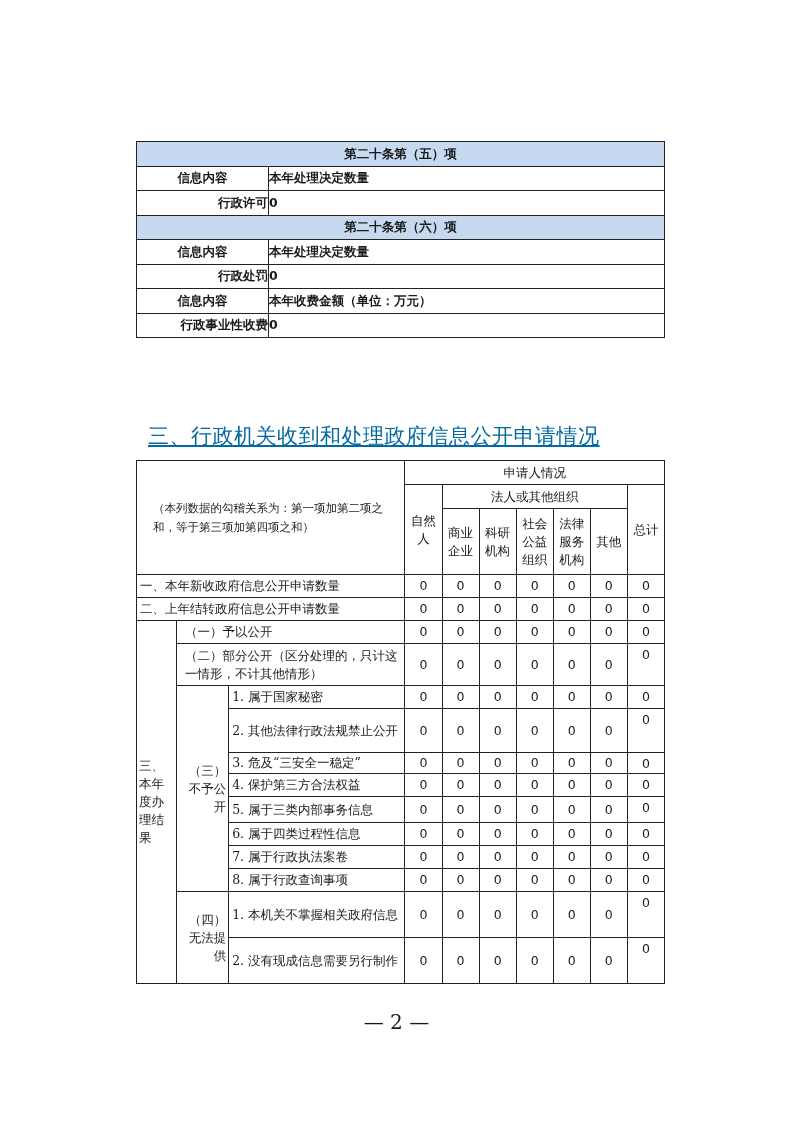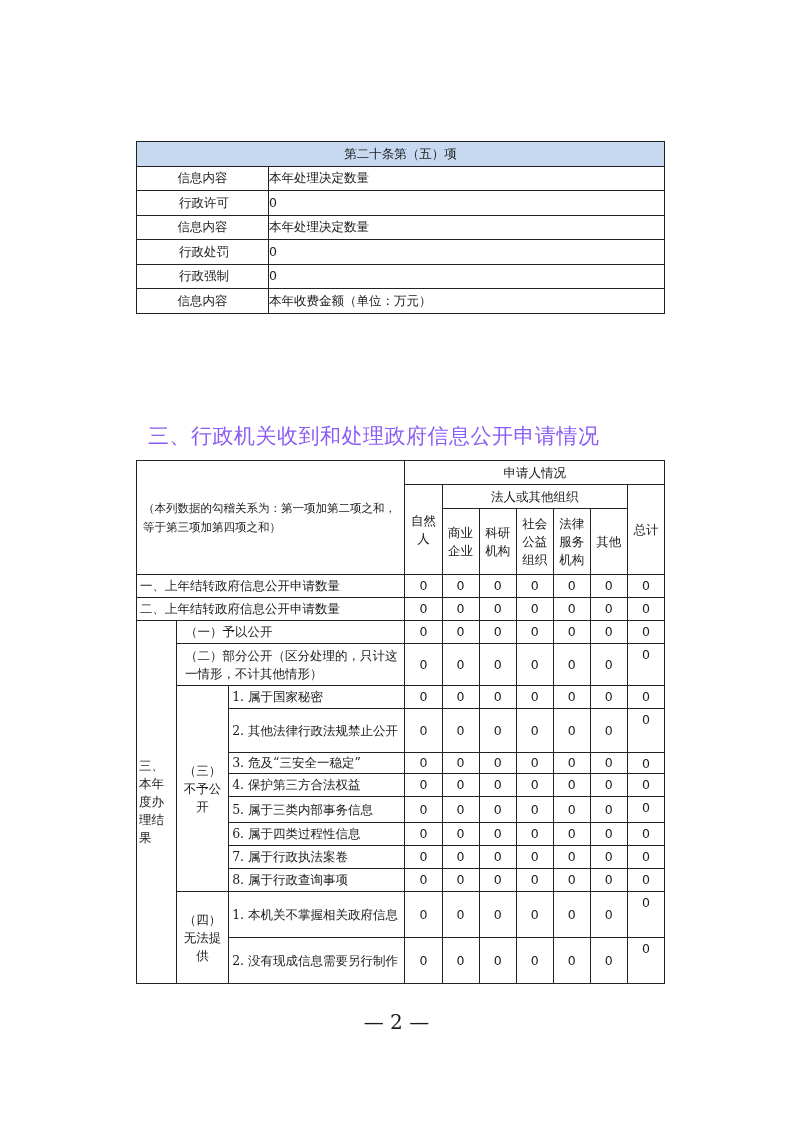--- a/index.html
+++ b/index.html
@@ -4,37 +4,37 @@
 <style>
   html, body { margin: 0; padding: 0; background: #ffffff; }
   body { width: 793px; height: 1122px; position: relative; overflow: hidden;
          font-family: "DejaVu Serif", "Liberation Serif", serif; color: #1a1a1a; }
   table { border-collapse: collapse; table-layout: fixed; position: absolute; }
   td { border: 1.3px solid #222; padding: 0; font-size: 12.5px; line-height: 18px; overflow: hidden; }
   .num { font-family: "DejaVu Sans", "Liberation Sans", sans-serif; font-size: 12.5px; }
 
   
   #t1 { left: 136px; top: 141px; width: 528px; }
-  #t1 td { height: 23.5px; }
+  #t1 td { height: 23.5px; font-weight: bold; }
   #t1 td.sec { background: #c6d9f0; text-align: center; }
   #t1 td.lab-c { text-align: center; }
-  #t1 td.lab-l { text-align: center; padding-left: 3px; }
+  #t1 td.lab-l { text-align: right; padding-left: 3px; }
   #t1 td.val { }
 
   #sec-title { position: absolute; left: 148px; top: 422px; font-family: "DejaVu Sans", "Liberation Sans", sans-serif;
-               font-size: 21px; letter-spacing: 0.5px; color: #8b5cf6; margin: 0; font-weight: normal; }
+               font-size: 21px; letter-spacing: 0.5px; color: #0369a1; margin: 0; font-weight: normal; text-decoration: underline; }
 
   
   #t2 { left: 136px; top: 460px; width: 529px; }
   #t2 td { text-align: center; vertical-align: middle; }
   #t2 td.l { text-align: left; padding-left: 3px; }
-  #t2 td.note { text-align: left; padding-left: 6px; font-size: 11.5px; line-height: 19px; vertical-align: middle; }
+  #t2 td.note { text-align: left; padding-left: 16px; font-size: 11.5px; line-height: 19px; vertical-align: middle; }
   #t2 td.tot { vertical-align: top; padding-top: 2px; }
   #t2 td.tl { text-align: left; vertical-align: top; padding: 0 2px; margin-top: 8px; }
-  #t2 td.mid { text-align: center; vertical-align: middle; padding: 0 2px; }
+  #t2 td.mid { text-align: right; vertical-align: middle; padding: 0 2px; }
 
   #pagenum { position: absolute; left: 0; width: 793px; top: 1010px; text-align: center;
              font-size: 20px; font-family: "DejaVu Serif", "Liberation Serif", serif; }
 </style>
 </head>
 <body>
 
 <table id="t1">
   <colgroup>
       <col style="width:132px">
@@ -46,34 +46,37 @@
       </tr>
   <tr>
     <td class="lab-c">信息内容</td>
     <td class="val">本年处理决定数量</td>
   </tr>
   <tr>
     <td class="lab-l">行政许可</td>
     <td class="val num">0</td>
   </tr>
   <tr>
+        <td class="sec" colspan="2">第二十条第（六）项</td>
+      </tr>
+  <tr>
     <td class="lab-c">信息内容</td>
     <td class="val">本年处理决定数量</td>
   </tr>
   <tr>
     <td class="lab-l">行政处罚</td>
     <td class="val num">0</td>
   </tr>
   <tr>
-    <td class="lab-l">行政强制</td>
-    <td class="val num">0</td>
-  </tr>
-  <tr>
     <td class="lab-c">信息内容</td>
     <td class="val">本年收费金额（单位：万元）</td>
+  </tr>
+  <tr>
+    <td class="lab-l">行政事业性收费</td>
+    <td class="val num">0</td>
   </tr>
 </tbody>
   </table>
 
 <h2 id="sec-title">三、行政机关收到和处理政府信息公开申请情况</h2>
 
 <table id="t2">
   <colgroup>
     <col style="width:40px">
       <col style="width:52px">
@@ -98,21 +101,21 @@
   </tr>
   <tr style="height:66px">
     <td>商业企业</td>
     <td>科研机构</td>
     <td>社会公益组织</td>
     <td>法律服务机构</td>
     <td>其他</td>
   </tr>
 
   <tr style="height:23px">
-    <td class="l" colspan="3">一、上年结转政府信息公开申请数量</td>
+    <td class="l" colspan="3">一、本年新收政府信息公开申请数量</td>
   <td class="num">0</td>
         <td class="num">0</td>
         <td class="num">0</td>
         <td class="num">0</td>
         <td class="num">0</td>
         <td class="num">0</td>
         <td class="num tot">0</td>
       </tr>
   <tr style="height:23px">
     <td class="l" colspan="3">二、上年结转政府信息公开申请数量</td>

